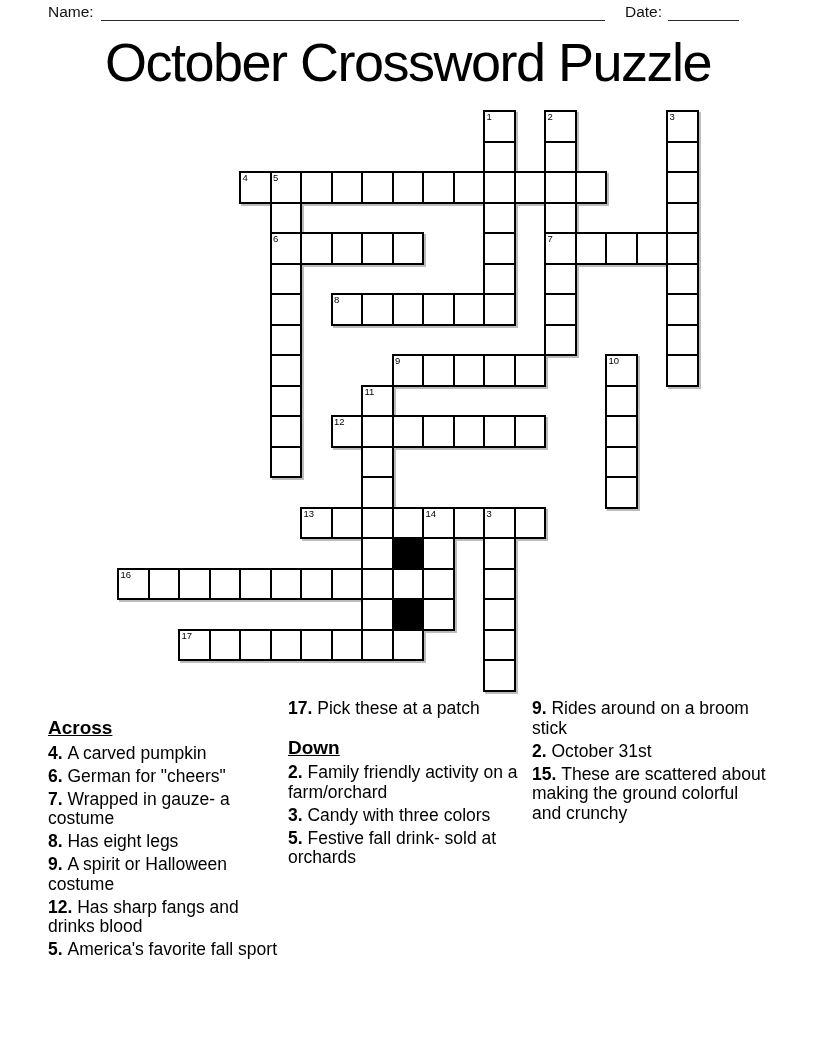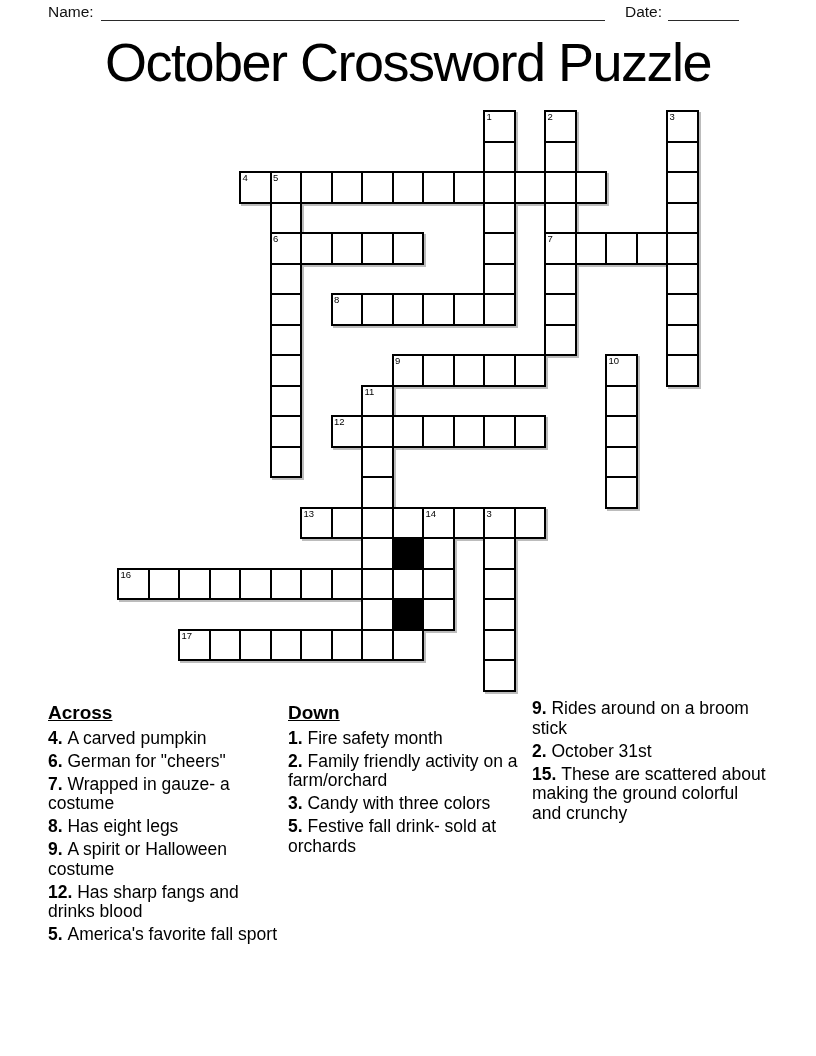--- a/index.html
+++ b/index.html
@@ -46,21 +46,21 @@
   
   .clue-col { position:absolute; top:699px; font-size:17.5px; line-height:19.5px; }
   #clue-col-1 { left:48px;  width:233px; }
   #clue-col-2 { left:288px; width:240px; }
   #clue-col-3 { left:532px; width:238px; }
   .clue { margin:0 0 3.5px 0; }
   .clue .num { font-weight:bold; }
   .clue-header {
     font-size:19px; font-weight:bold;
     text-decoration:underline;
-    margin:4px 0 6px 0;
+    margin:19px 0 6px 0;
   }
 </style>
 </head>
 <body>
 
 <span id="name-label" class="hdr-label">Name:</span>
 <span id="name-line" class="fill-line"></span>
 <span id="date-label" class="hdr-label">Date:</span>
 <span id="date-line" class="fill-line"></span>
 
@@ -220,22 +220,22 @@
     <div class="clue-header">Across</div>
     <div class="clue"><span class="num">4. </span><span>A carved pumpkin</span></div>
     <div class="clue"><span class="num">6. </span><span>German for "cheers"</span></div>
     <div class="clue"><span class="num">7. </span><span>Wrapped in gauze- a costume</span></div>
     <div class="clue"><span class="num">8. </span><span>Has eight legs</span></div>
     <div class="clue"><span class="num">9. </span><span>A spirit or Halloween costume</span></div>
     <div class="clue"><span class="num">12. </span><span>Has sharp fangs and drinks blood</span></div>
     <div class="clue"><span class="num">5. </span><span>America's favorite fall sport</span></div>
   </div>
 <div id="clue-col-2" class="clue-col">
+    <div class="clue"><span class="num">17. </span><span>Pick these at a patch</span></div>
     <div class="clue-header">Down</div>
-    <div class="clue"><span class="num">1. </span><span>Fire safety month</span></div>
     <div class="clue"><span class="num">2. </span><span>Family friendly activity on a farm/orchard</span></div>
     <div class="clue"><span class="num">3. </span><span>Candy with three colors</span></div>
     <div class="clue"><span class="num">5. </span><span>Festive fall drink- sold at orchards</span></div>
   </div>
 <div id="clue-col-3" class="clue-col">
     <div class="clue"><span class="num">9. </span><span>Rides around on a broom stick</span></div>
     <div class="clue"><span class="num">2. </span><span>October 31st</span></div>
     <div class="clue"><span class="num">15. </span><span>These are scattered about making the ground colorful and crunchy</span></div>
   </div>
 

